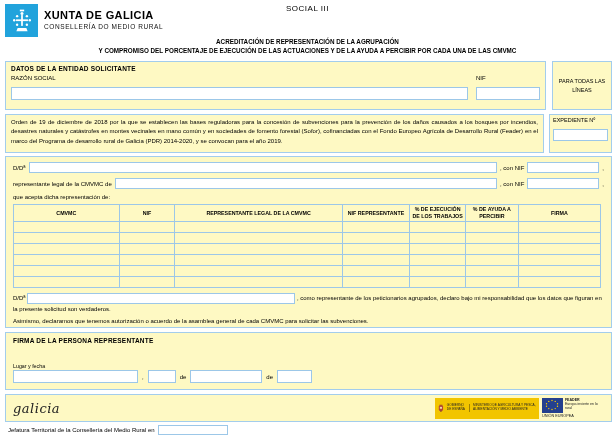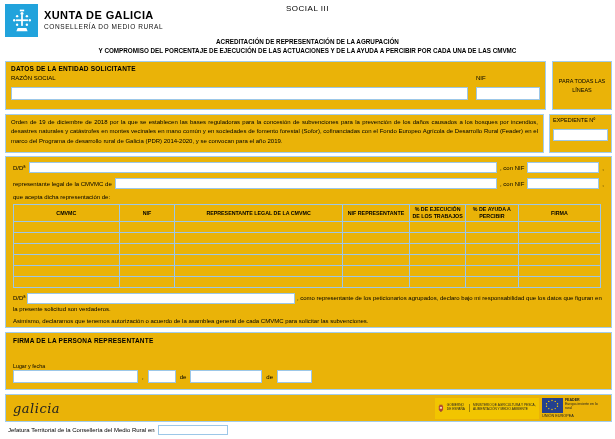--- a/index.html
+++ b/index.html
@@ -4,21 +4,21 @@
 <style>
   * { margin:0; padding:0; box-sizing:border-box; }
   body { background:#888; }
   .page {
     width:615px; height:439px; position:relative; margin:0 auto;
     background:#fff; color:#000;
     font-family:"Liberation Sans", sans-serif;
     overflow:hidden;
     padding-left:16px;
   }
-  .box { border:1px solid #a3cdec; background:#eab308;gap:48px; }
+  .box { border:1px solid #a3cdec; background:#fef9c3;gap:48px; }
   .sec-title { font-size:6.5px; font-weight:bold; letter-spacing:.2px; }
   .lbl { font-size:6px; white-space:nowrap; }
   .small-lbl { font-size:5.5px; }
   input.fld {
     border:1px solid #9cc7e8; background:#fff; height:11px;
     font-size:6px; padding:0 2px; font-family:"Liberation Sans", sans-serif;
   }
   
   .logo-sq { position:absolute; left:5px; top:4px; width:33px; height:33px; background:#21a3dc;
              display:flex; align-items:center; justify-content:center; }

